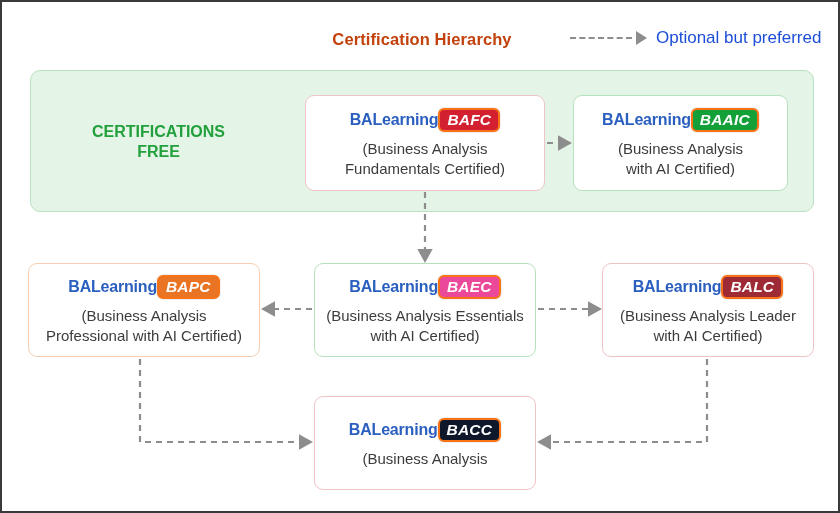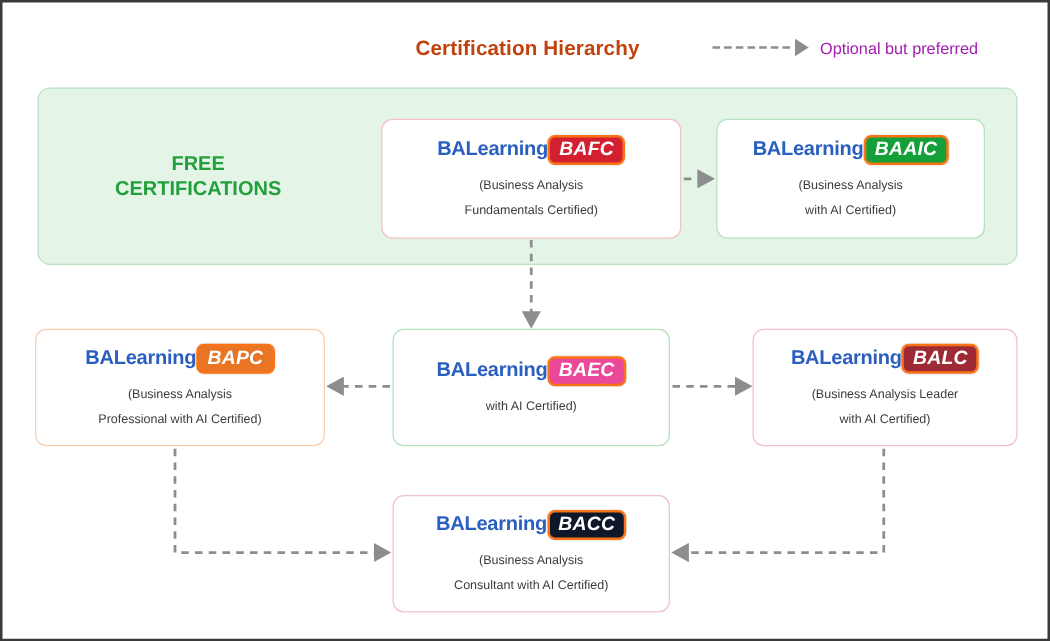--- a/index.html
+++ b/index.html
@@ -52,22 +52,22 @@
     border-top: 2px dashed #8d8d8d;
   }
   .legend-arrow {
     width: 0; height: 0;
     border-left: 11px solid #8d8d8d;
     border-top: 7px solid transparent;
     border-bottom: 7px solid transparent;
     margin-left: -5px;
   }
   #legend-label {
-    font-size: 13px;
-    color: #a21caf;
+    font-size: 17px;
+    color: #1d4ed8;
   }
 
   
   #free-band {
     position: absolute;
     left: 28px;
     top: 68px;
     width: 784px;
     height: 142px;
     background: #e4f4e6;
@@ -120,21 +120,21 @@
     font-weight: bold;
     font-style: italic;
     letter-spacing: .2px;
     padding: 1px 7px 2px 7px;
     border-radius: 6px;
     border: 2px solid #f97316;
     box-shadow: 0 0 0 1px rgba(0,0,0,0.06);
     line-height: 17px;
   }
   .card-desc {
-    font-size: 10px;
+    font-size: 15px;
     line-height: 19.5px;
     color: #3c3c3c;
     text-align: center;
   }
 
   #card-bafc  { left: 303px; top: 93px;  width: 240px; height: 96px;
                 border: 1.5px solid #f0c3c6; }
   #card-baaic { left: 571px; top: 93px;  width: 215px; height: 96px;
                 border: 1.5px solid #b6e2be; }
   #card-bapc  { left: 26px;  top: 261px; width: 232px; height: 94px;
@@ -164,22 +164,22 @@
   </div>
 
   <div id="legend">
     <div class="legend-line"></div>
     <div class="legend-arrow"></div>
     <div id="legend-label">Optional but preferred</div>
   </div>
 
   <div id="free-band"></div>
   <div id="free-label">
+    <div>CERTIFICATIONS</div>
     <div>FREE</div>
-    <div>CERTIFICATIONS</div>
   </div>
 
   <svg id="wires" viewBox="0 0 840 513">
     <defs>
       <marker id="ah" markerWidth="7" markerHeight="7" refX="1.4" refY="3.5" orient="auto">
         <path d="M0,0 L6.4,3.5 L0,7 Z" fill="#8d8d8d"></path>
       </marker>
     </defs>
     <g stroke="#8d8d8d" stroke-width="2.2" fill="none" stroke-dasharray="6,5">
 
@@ -229,20 +229,21 @@
       <div>Professional with AI Certified)</div>
     </div>
   </div>
 
   <div class="card" id="card-baec">
     <div class="logo-row">
       <span class="brand">BALearning</span>
       <span class="badge" style="background:#ec4899">BAEC</span>
     </div>
     <div class="card-desc">
+      <div>(Business Analysis Essentials</div>
       <div>with AI Certified)</div>
     </div>
   </div>
 
   <div class="card" id="card-balc">
     <div class="logo-row">
       <span class="brand">BALearning</span>
       <span class="badge" style="background:#9e2a36">BALC</span>
     </div>
     <div class="card-desc">
@@ -251,17 +252,16 @@
     </div>
   </div>
 
   <div class="card" id="card-bacc">
     <div class="logo-row">
       <span class="brand">BALearning</span>
       <span class="badge" style="background:#0f172a">BACC</span>
     </div>
     <div class="card-desc">
       <div>(Business Analysis</div>
-      <div>Consultant with AI Certified)</div>
     </div>
   </div>
 
 </div>
 
 </body></html>

